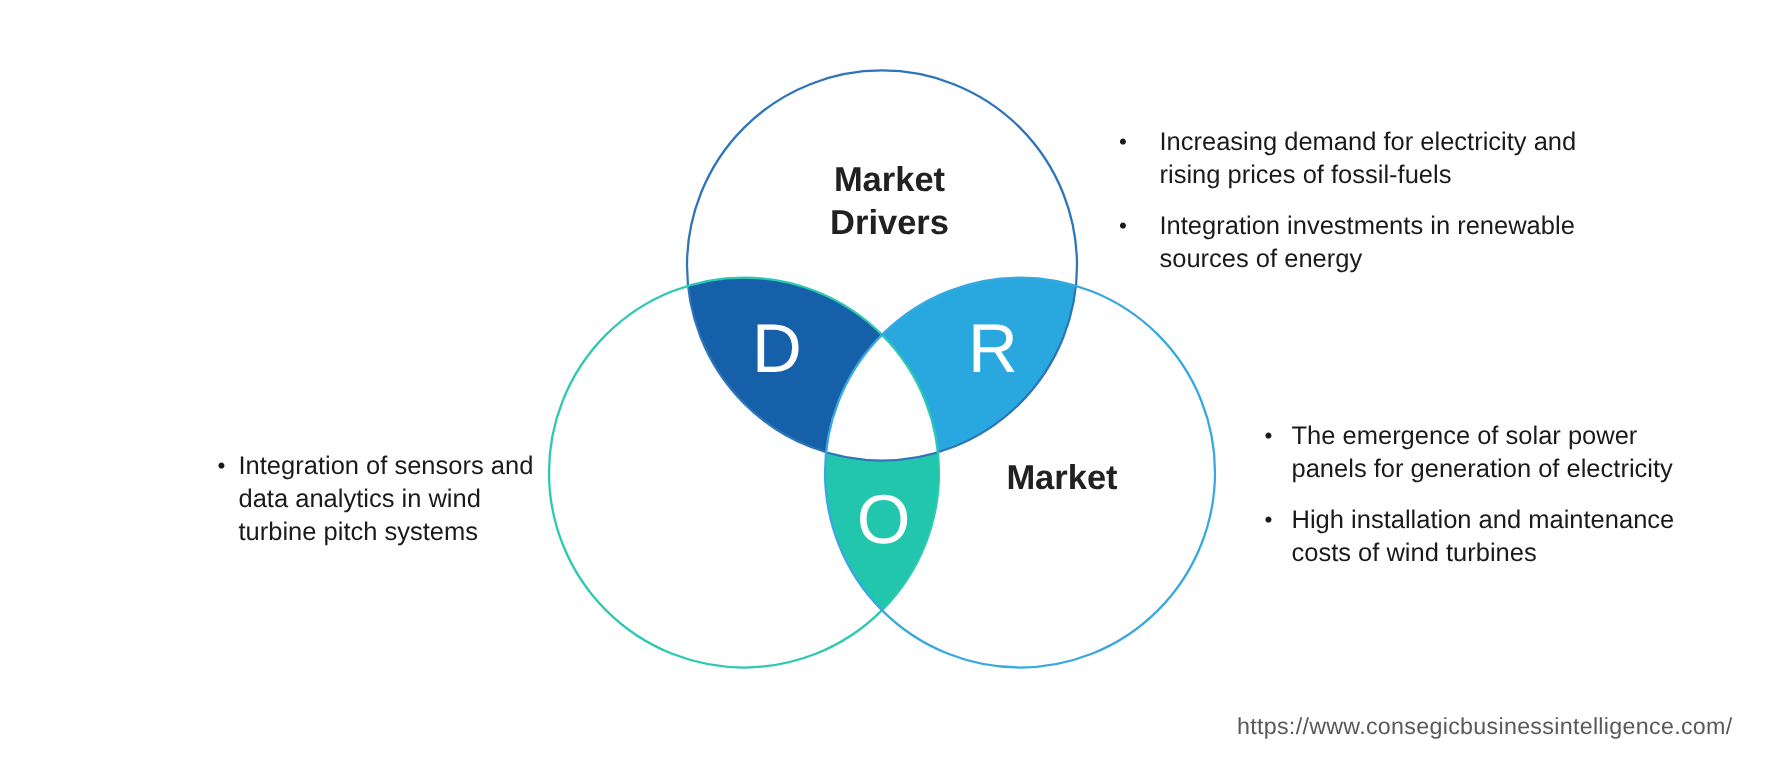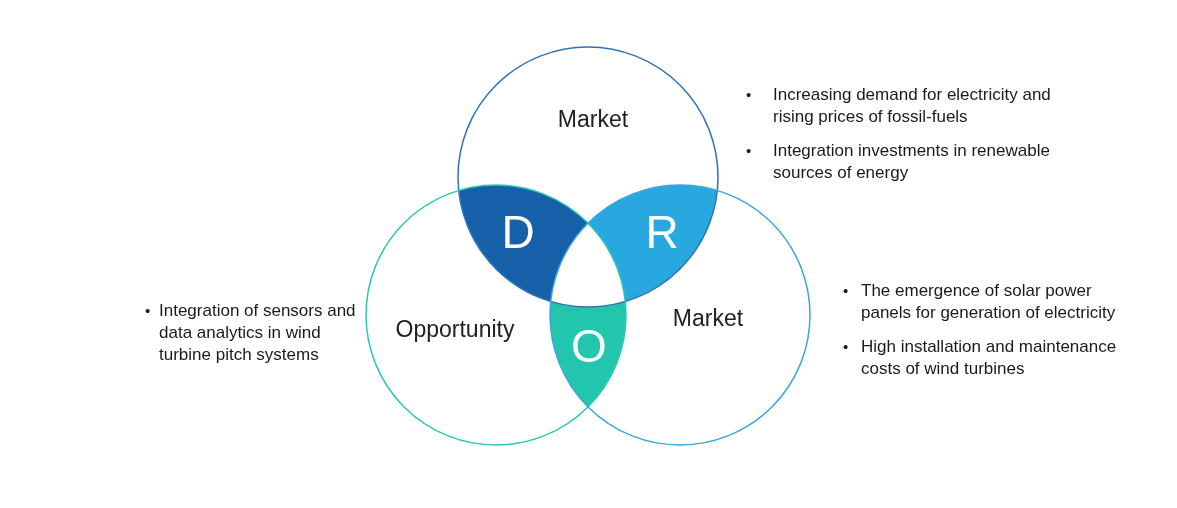--- a/index.html
+++ b/index.html
@@ -17,21 +17,21 @@
     font-size:46px;
     fill:#ffffff;
   }
   .circle-label{
     position:absolute;
     width:200px;
     text-align:center;
     font-size:23px;
     line-height:29px;
     color:#212121;
-    font-weight:400;
+    font-weight:700;
   }
   .label-drivers{left:493px;top:105px;}
   .label-opportunity{left:355px;top:317px;line-height:24px;}
   .label-restraints{left:608px;top:304px;}
   .bullet-list{
     position:absolute;
     list-style:none;
     margin:0;padding:0;
     font-size:17px;
     line-height:22px;
@@ -95,25 +95,23 @@
     <circle cx="496" cy="315" r="130" fill="none" stroke-width="1.5" stroke="#2cc8b2"></circle>
     <circle cx="680" cy="315" r="130" fill="none" stroke-width="1.5" stroke="#38a8e0"></circle>
 
     <text class="venn-letter" x="518" y="248" text-anchor="middle">D</text>
     <text class="venn-letter" x="662" y="248" text-anchor="middle">R</text>
     <text class="venn-letter" x="589" y="362" text-anchor="middle">O</text>
   </svg>
 
   <div class="circle-label label-drivers">
     <div>Market</div>
+    <div>Drivers</div>
   </div>
 
-  <div class="circle-label label-opportunity">
-    <div>Opportunity</div>
-  </div>
 
   <div class="circle-label label-restraints">
     <div>Market</div>
   </div>
 
   <ul class="bullet-list list-drivers">
     <li>
       <span class="bullet">•</span>
       <span class="li-text">Increasing demand for electricity and rising prices of fossil-fuels</span>
     </li>
@@ -134,14 +132,15 @@
     <li>
       <span class="bullet">•</span>
       <span class="li-text">The emergence of solar power panels for generation of electricity</span>
     </li>
     <li>
       <span class="bullet">•</span>
       <span class="li-text">High installation and maintenance costs of wind turbines</span>
     </li>
   </ul>
 
+  <div class="footer-url">https://www.consegicbusinessintelligence.com/</div>
 
 </div>
 
 </body></html>

